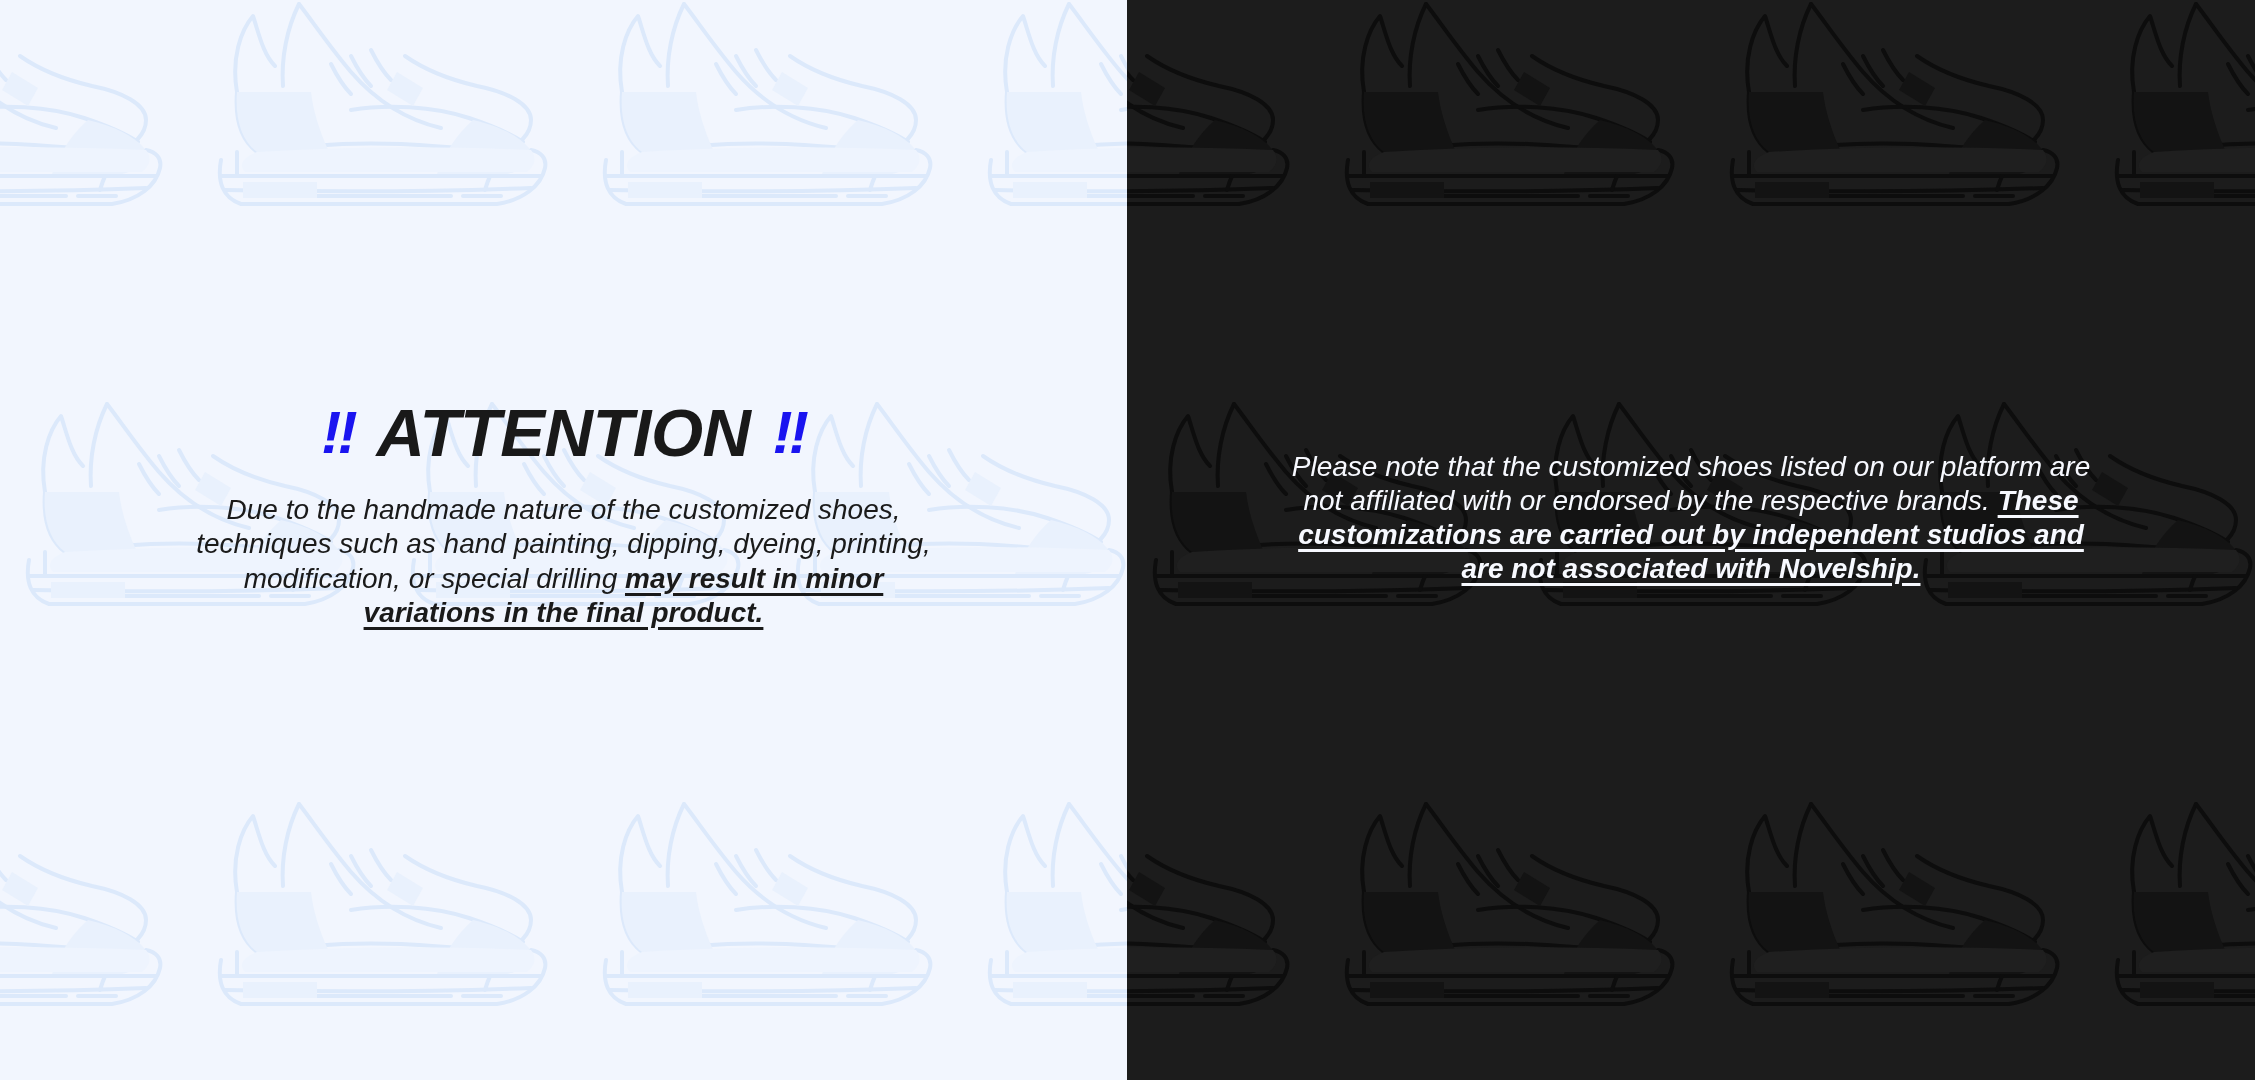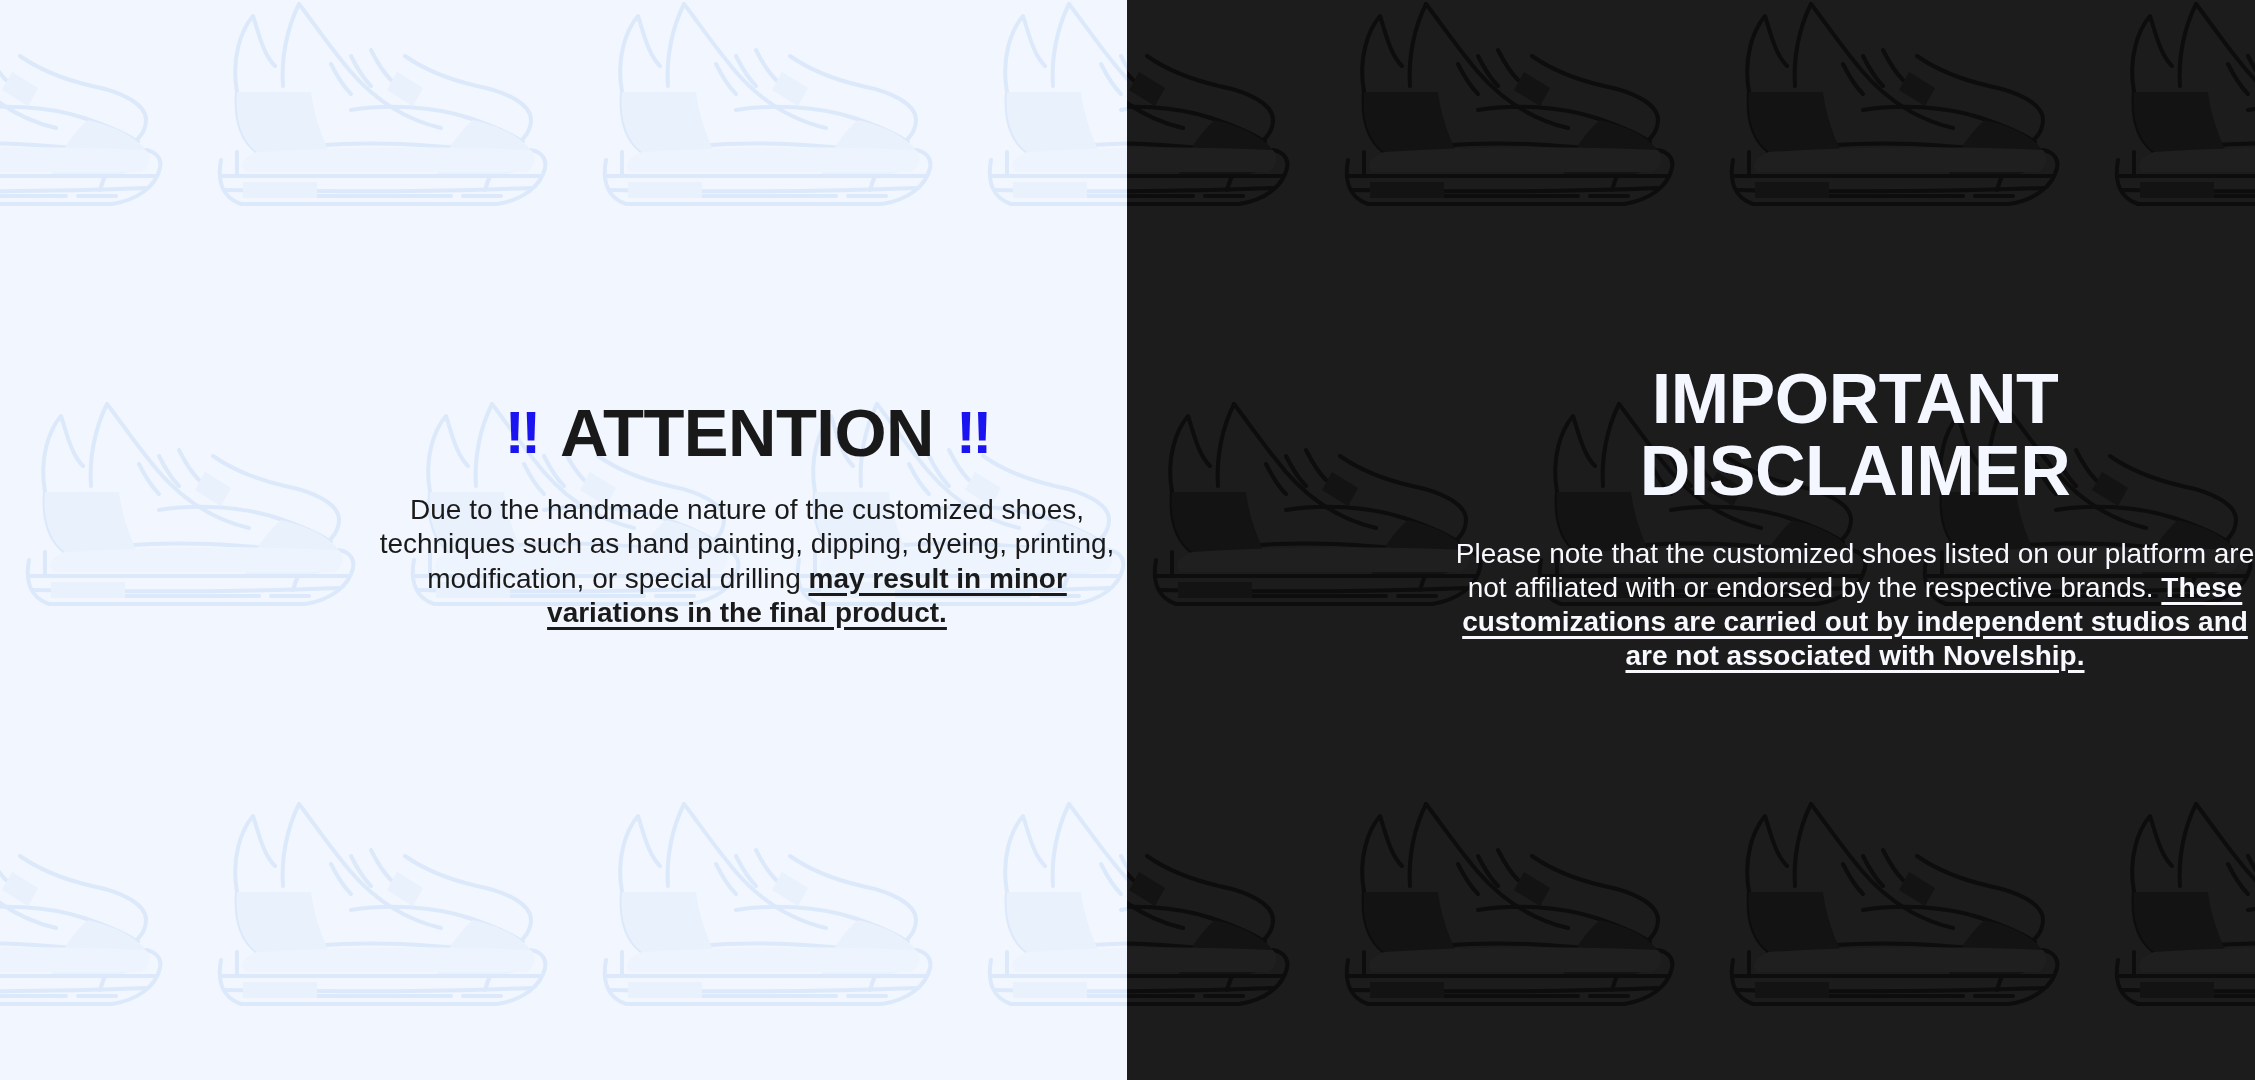--- a/index.html
+++ b/index.html
@@ -17,21 +17,22 @@
     display: flex;
     width: 2255px;
     height: 1080px;
   }
 
   .panel {
     position: relative;
     overflow: hidden;
     display: flex;
     align-items: center;
-    justify-content: flex-end;
+    justify-content: center;
+    font-style: italic;
   }
 
   .panel-light {
     width: 1127px;
     height: 1080px;
     background-color: #f2f6fe;
   }
 
   .panel-dark {
     width: 1128px;
@@ -892,20 +893,19 @@
               </g>
               <g transform="translate(6,120)" fill="#1f1f1f" stroke="none">
                 <path d="M56 152 C150 146 240 146 330 150 C336 158 334 166 326 172 L44 172 C38 166 40 158 56 152 Z"></path>
               </g>
             </svg>
           </div>
         </div>
       </div>
 
     <div class="content content-dark">
-      <h1 class="headline headline-dark"><span>IMPORTANT</span><br><span>DISCLAIMER</span></h1>
 
       <p class="body-copy body-dark"><span>Please note that the customized shoes listed on our platform are not affiliated with or endorsed by the respective brands. </span><span class="emph">These customizations are carried out by independent studios and are not associated with Novelship.</span></p>
     </div>
 
   </section>
 
 </div>
 
 </body></html>

